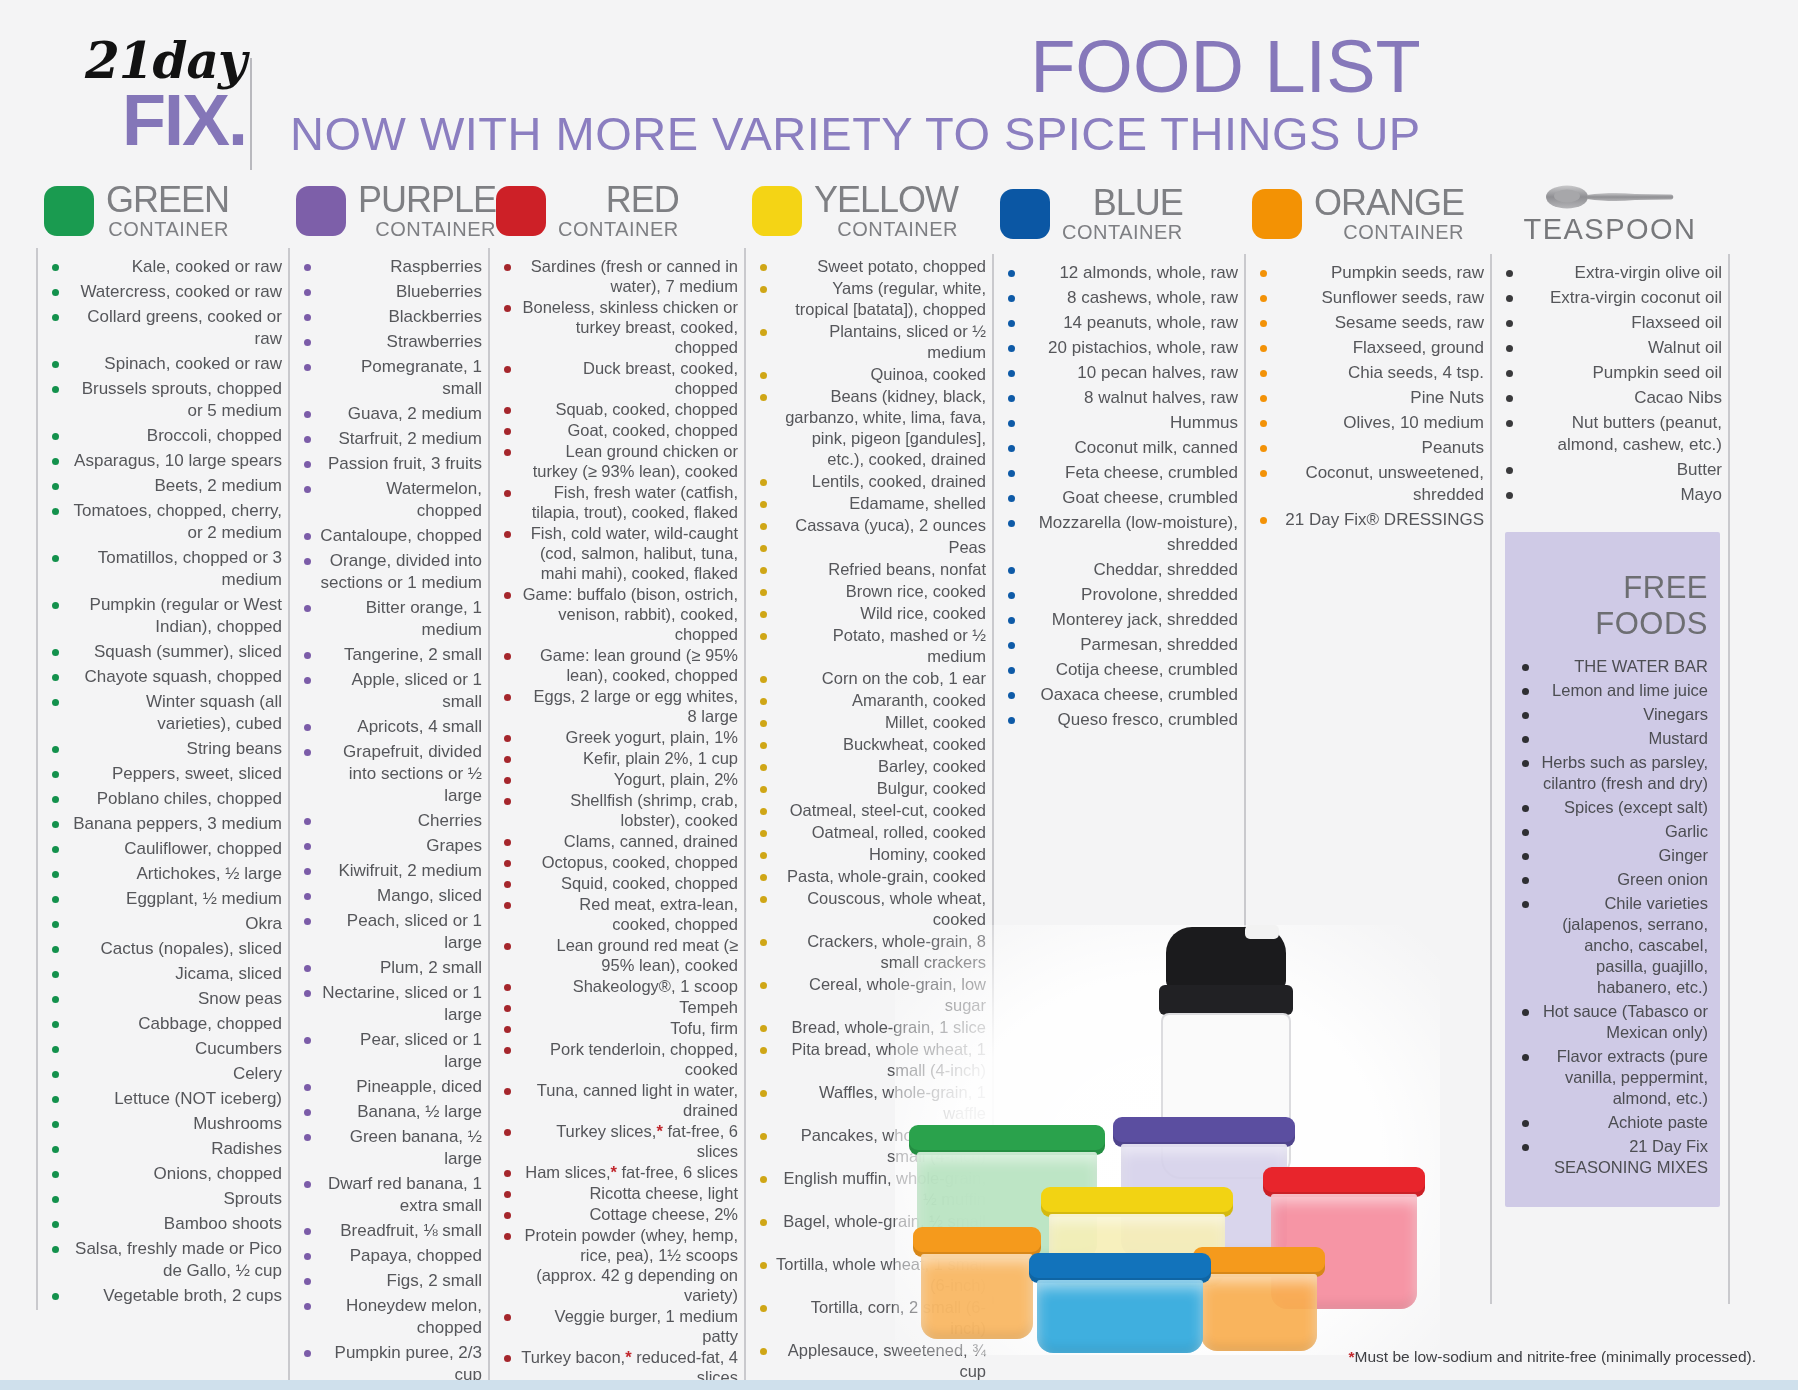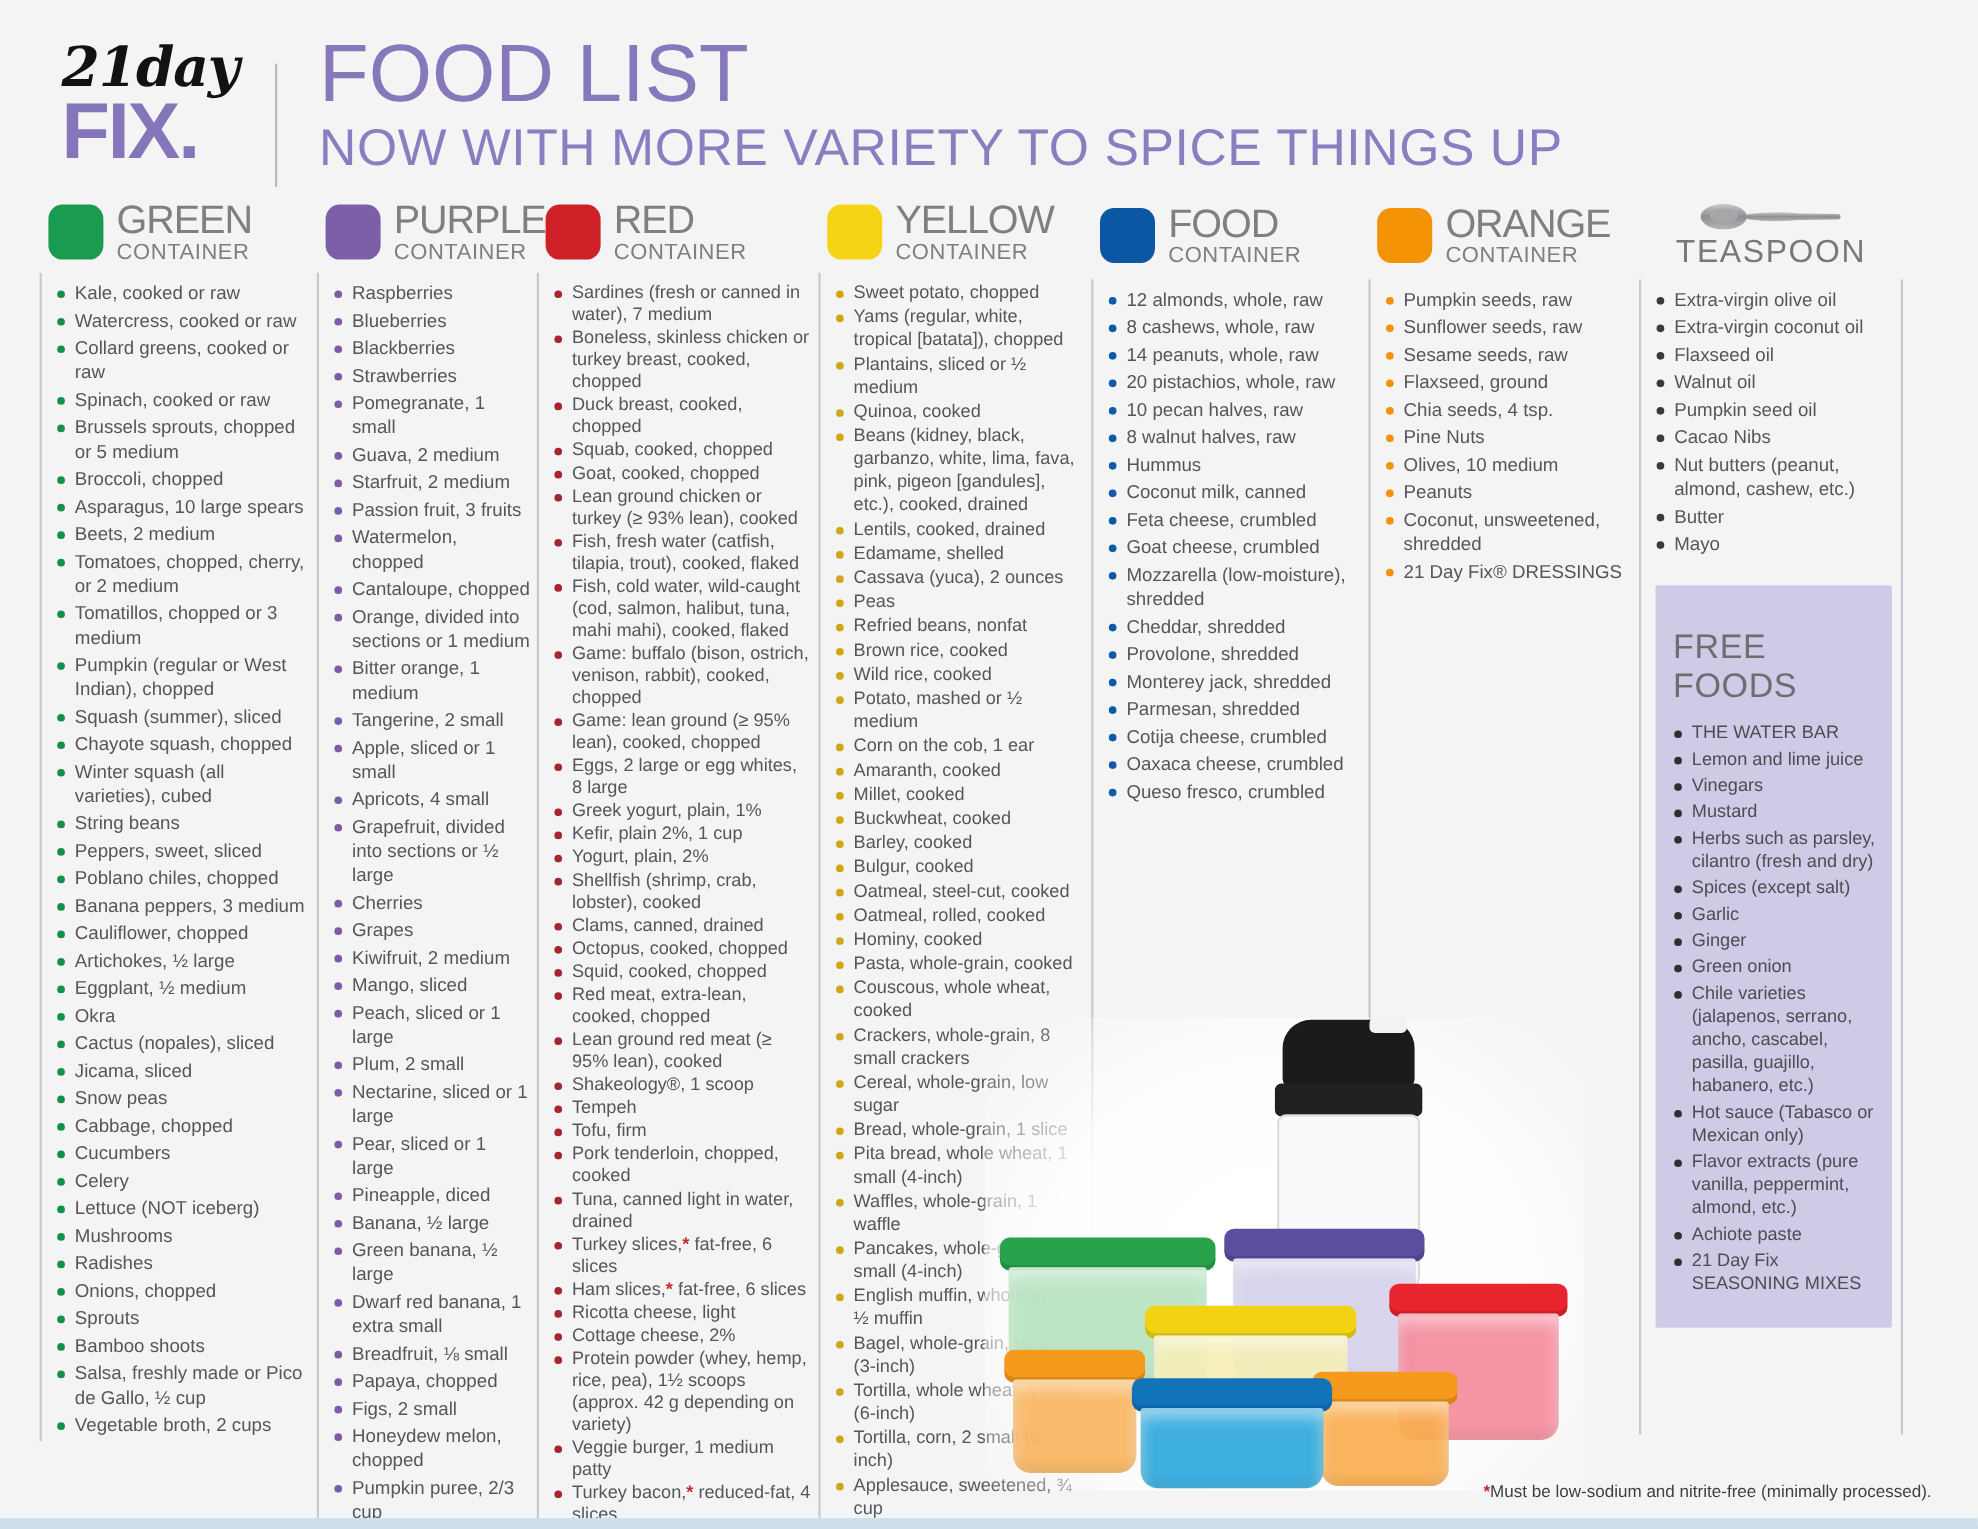--- a/index.html
+++ b/index.html
@@ -3,21 +3,21 @@
 <meta charset="utf-8">
 <style>
   html,body{margin:0;padding:0;}
   body{
     width:1798px;height:1390px;
     background:#f4f4f5;
     font-family:"Liberation Sans", sans-serif;
     overflow:hidden;
     position:relative;
   }
-  .page{position:absolute;inset:0;}
+  .page{position:absolute;inset:0;text-align:right;}
 
   
   .header{position:relative;height:182px;}
   .logo{position:absolute;left:56px;top:36px;width:190px;}
   .logo-21day{
     font-family:"DejaVu Serif", serif;
     font-style:italic;font-weight:bold;
     font-size:50px;color:#121212;line-height:1;letter-spacing:-1px;
   }
   .logo-fix{
@@ -311,21 +311,21 @@
             <li>Applesauce, sweetened, ¾ cup</li>
             <li>Chicken-based broth, 4 cups</li>
           </ul>
       </div>
     </section>
 
     <section class="col" style="width: 252px; --bullet: #0e5aa7;">
       <div class="col-head">
         <div class="swatch" style="background: rgb(11, 87, 164);"></div>
         <div class="head-text">
-          <span class="head-big">FOOD</span>
+          <span class="head-big">BLUE</span>
           <span class="head-small">CONTAINER</span>
         </div>
       </div>
       <div class="col-body">
         <ul class="food-list">
             <li>12 almonds, whole, raw</li>
             <li>8 cashews, whole, raw</li>
             <li>14 peanuts, whole, raw</li>
             <li>20 pistachios, whole, raw</li>
             <li>10 pecan halves, raw</li>

